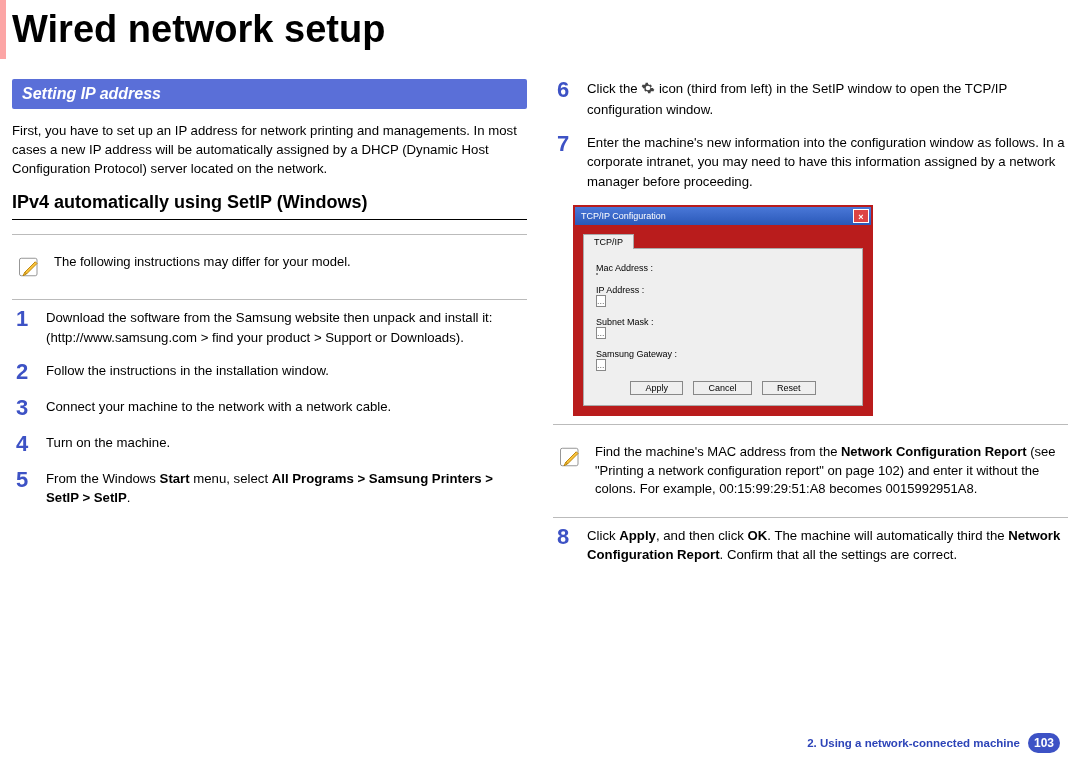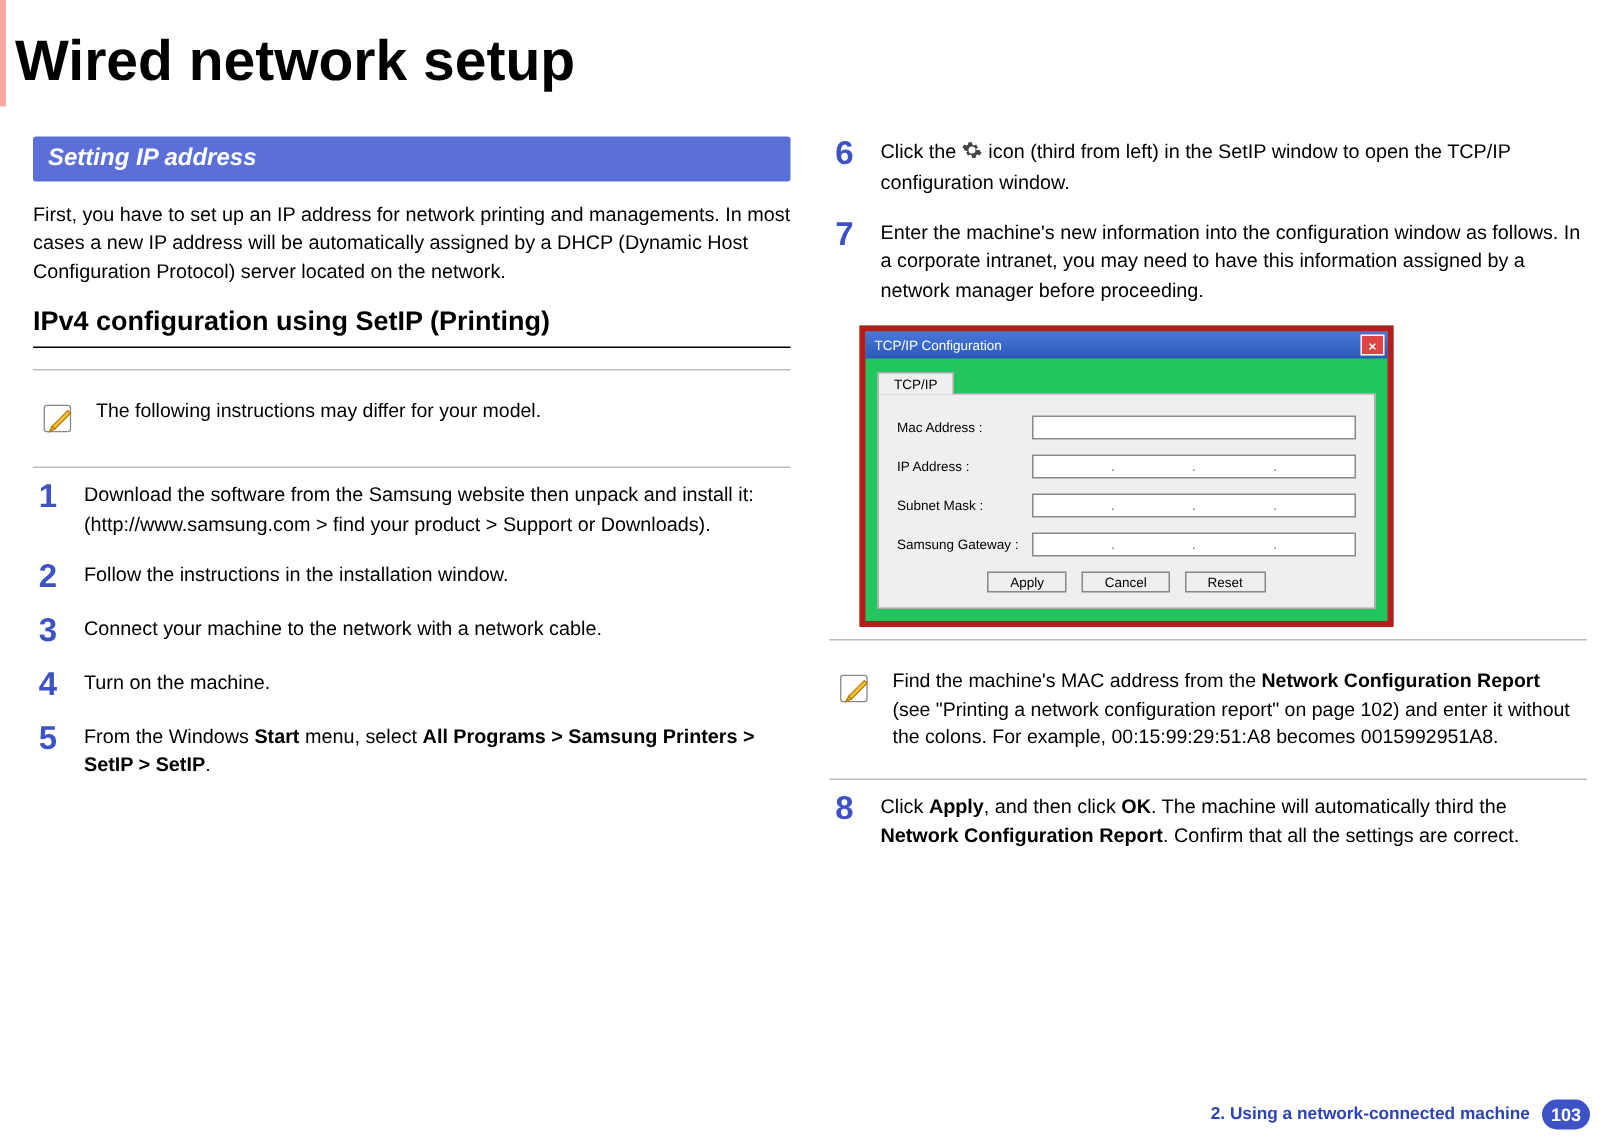--- a/index.html
+++ b/index.html
@@ -9,28 +9,28 @@
     background: #fff;
     color: #000;
     width: 1080px;
     height: 763px;
     overflow: hidden;
     position: relative;
   }
   .page-title {
     font-size: 38px;
     font-weight: 700;
-    padding: 20px 0 8px 6px;
-    border-left: 4px solid #fca5a5;
+    padding: 8px 0 8px 6px;
+    border-left: 6px solid #fca5a5;
     margin: 0 0 20px 0;
   }
   .columns {
     display: flex;
     gap: 26px;
-    padding: 0 22px;
+    padding: 0 12px;
   }
   .col { flex: 1; min-width: 0; }
   .section-banner {
     background: #5a6fd8;
     color: #fff;
     font-weight: 600;
     font-style: italic;
     font-size: 16px;
     padding: 6px 10px;
     border-radius: 2px;
@@ -71,24 +71,24 @@
     align-items: center;
     gap: 8px;
   }
   .footer .chap { color: #2d44b8; font-weight: 700; font-size: 11.5px; }
   .footer .pg {
     background: #3d52c5; color: #fff; font-weight: 700;
     padding: 3px 6px; font-size: 12px; border-radius: 10px;
   }
   
   .dialog {
-    border: 4px solid #b91c1c;
-    background: #22c55e;
+    border: 2px solid #b91c1c;
+    background: #b91c1c;
     margin: 6px 0 8px 20px;
-    width: 356px;
+    width: 300px;
     font-family: Tahoma, Arial, sans-serif;
     font-size: 9px;
   }
   .dialog-titlebar {
     background: linear-gradient(#4a78d8, #2a58b8);
     color: #fff;
     display: flex;
     justify-content: space-between;
     align-items: center;
     padding: 2px 2px 2px 6px;
@@ -101,21 +101,21 @@
   }
   .dialog-body { padding: 8px; }
   .dialog-tab {
     display: inline-block; border: 1px solid #aaa; border-bottom: none;
     background: #efefef; padding: 2px 10px; font-size: 9px;
     position: relative; top: 1px;
   }
   .dialog-panel {
     border: 1px solid #aaa; padding: 14px 12px 10px 12px; background: #efefef;
   }
-  .dlg-row { display: flex; align-items: center; margin-bottom: 10px; }
+  .dlg-row { display: flex; align-items: flex-start; margin-bottom: 10px; flex-direction: column; }
   .dlg-label { width: 90px; font-size: 9px; }
   .dlg-input {
     flex: 1; height: 16px; border: 1px solid #888; background: #fff;
     display: flex; align-items: center; justify-content: space-evenly;
     font-size: 9px; color: #666;
   }
   .dlg-buttons { text-align: center; margin-top: 4px; }
   .dlg-btn {
     display: inline-block; border: 1px solid #888; background: #efefef;
     padding: 1px 14px; margin: 0 4px; font-size: 9px;
@@ -126,21 +126,21 @@
 <body>
 
 <h1 class="page-title">Wired network setup</h1>
 
 <div class="columns">
 
   <div class="col">
     <div class="section-banner">Setting IP address</div>
     <p class="para">First, you have to set up an IP address for network printing and managements. In most cases a new IP address will be automatically assigned by a DHCP (Dynamic Host Configuration Protocol) server located on the network.</p>
 
-    <h2 class="subheading">IPv4 configuration using SetIP (Printing)</h2>
+    <h2 class="subheading">IPv4 automatically using SetIP (Windows)</h2>
     <hr class="rule">
 
 
     <hr class="rule-light">
     <div class="note-box">
       <span class="note-icon">
         <svg viewBox="0 0 32 32">
             <rect x="4" y="6" width="20" height="20" rx="2" fill="#fff" stroke="#888"></rect>
             <path d="M10 22 L22 10 L24 12 L12 24 Z" fill="#f9c23c" stroke="#b47d00"></path>
             <path d="M10 22 L8 26 L12 24 Z" fill="#f9c23c" stroke="#b47d00"></path>

